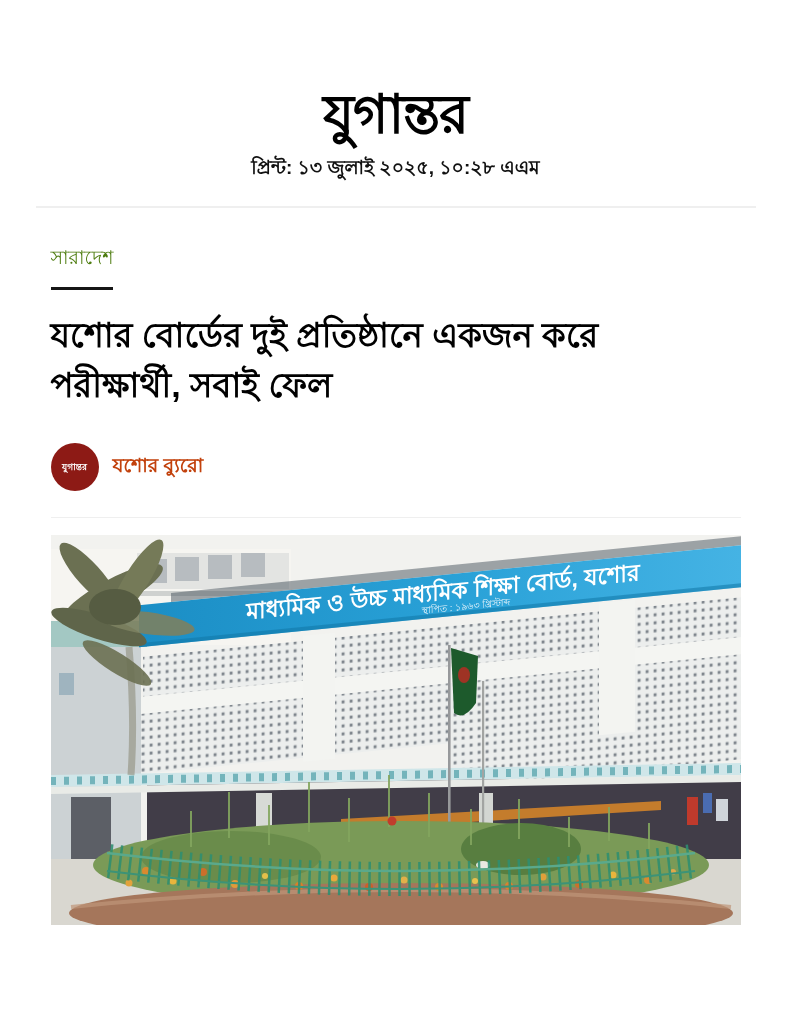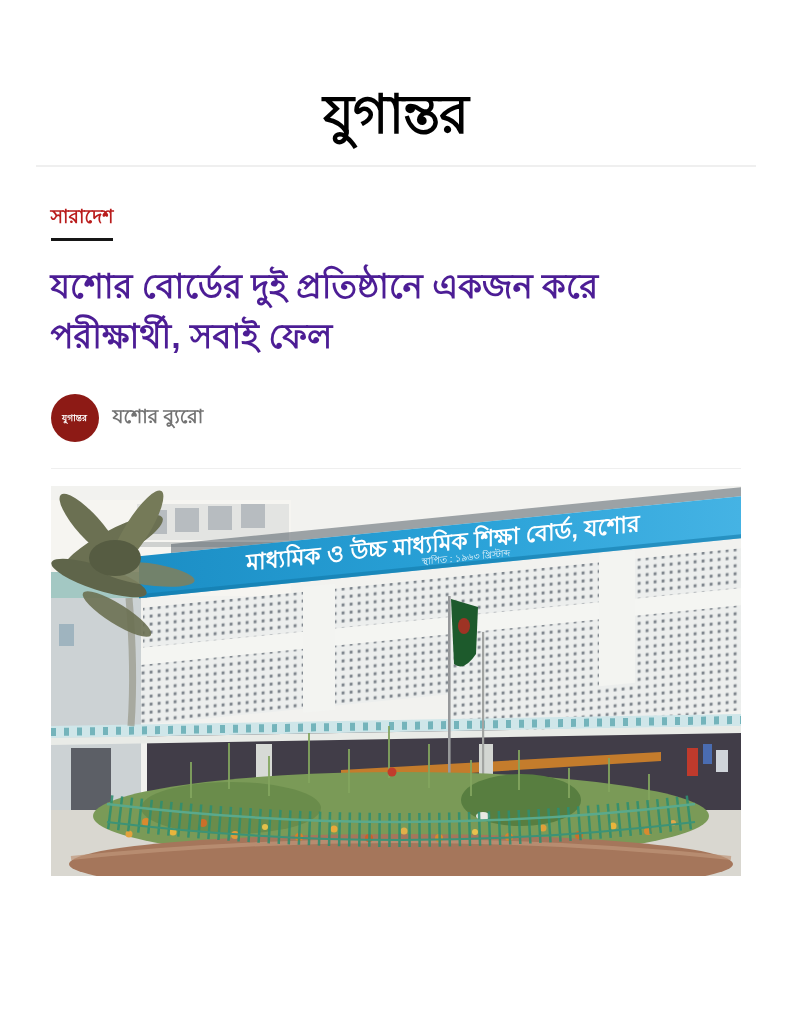--- a/index.html
+++ b/index.html
@@ -16,46 +16,47 @@
   .logo {
     font-size: 54px; font-weight: 900; color: #000;
     line-height: 1.12; letter-spacing: -1px;
   }
   .print-line { margin-top: 9px; font-size: 19px; font-weight: 600; color: #111; }
   hr.divider { border: 0; border-top: 2px solid #efefef; margin: 21px 0 0 0; }
   hr.divider.inner { border-top-width: 1px; margin-top: 26px; }
   .article { width: 690px; margin: 0 auto; }
   .category {
     display: inline-block; margin-top: 35px;
-    font-size: 19px; font-weight: 700; color: #b91c1c;
-    text-decoration: none; border-bottom: 3px solid #161616; padding-bottom: 4px;
+    font-size: 19px; font-weight: 400; color: #4d7c0f;
+    text-decoration: none; border-bottom: 3px solid #161616; padding-bottom: 12px;
   }
   .headline {
     margin: 21px 8px 0 0; font-size: 34px; font-weight: 700;
-    color: #4c1d95; line-height: 1.45;
+    color: #000000; line-height: 1.45;
   }
   .byline { margin-top: 33px; display: flex; align-items: center; gap: 14px; }
   .avatar {
     width: 48px; height: 48px; border-radius: 50%;
     background: #8d1a15; color: #fff; flex: 0 0 auto;
     display: flex; align-items: center; justify-content: center;
     font-size: 9px; font-weight: 700; text-align: center;
   }
-  .author { font-size: 19px; font-weight: 700; color: #737373; }
+  .author { font-size: 19px; font-weight: 700; color: #c2410c; }
   .published { font-size: 18px; color: #222; margin-top: 6px; }
   figure.photo { margin: 17px 0 0 0; width: 690px; height: 390px; }
   figure.photo svg { display: block; width: 100%; height: 100%; }
 </style>
 </head>
 <body>
 
 <div class="page">
 
   <header class="header">
     <div class="logo">যুগান্তর</div>
+    <div class="print-line">প্রিন্ট: ১৩ জুলাই ২০২৫, ১০:২৮ এএম</div>
   </header>
 
   <hr class="divider outer">
 
   <main class="article">
 
     <a class="category" href="#">সারাদেশ</a>
 
     <h1 class="headline">যশোর বোর্ডের দুই প্রতিষ্ঠানে একজন করে পরীক্ষার্থী, সবাই ফেল</h1>
 

